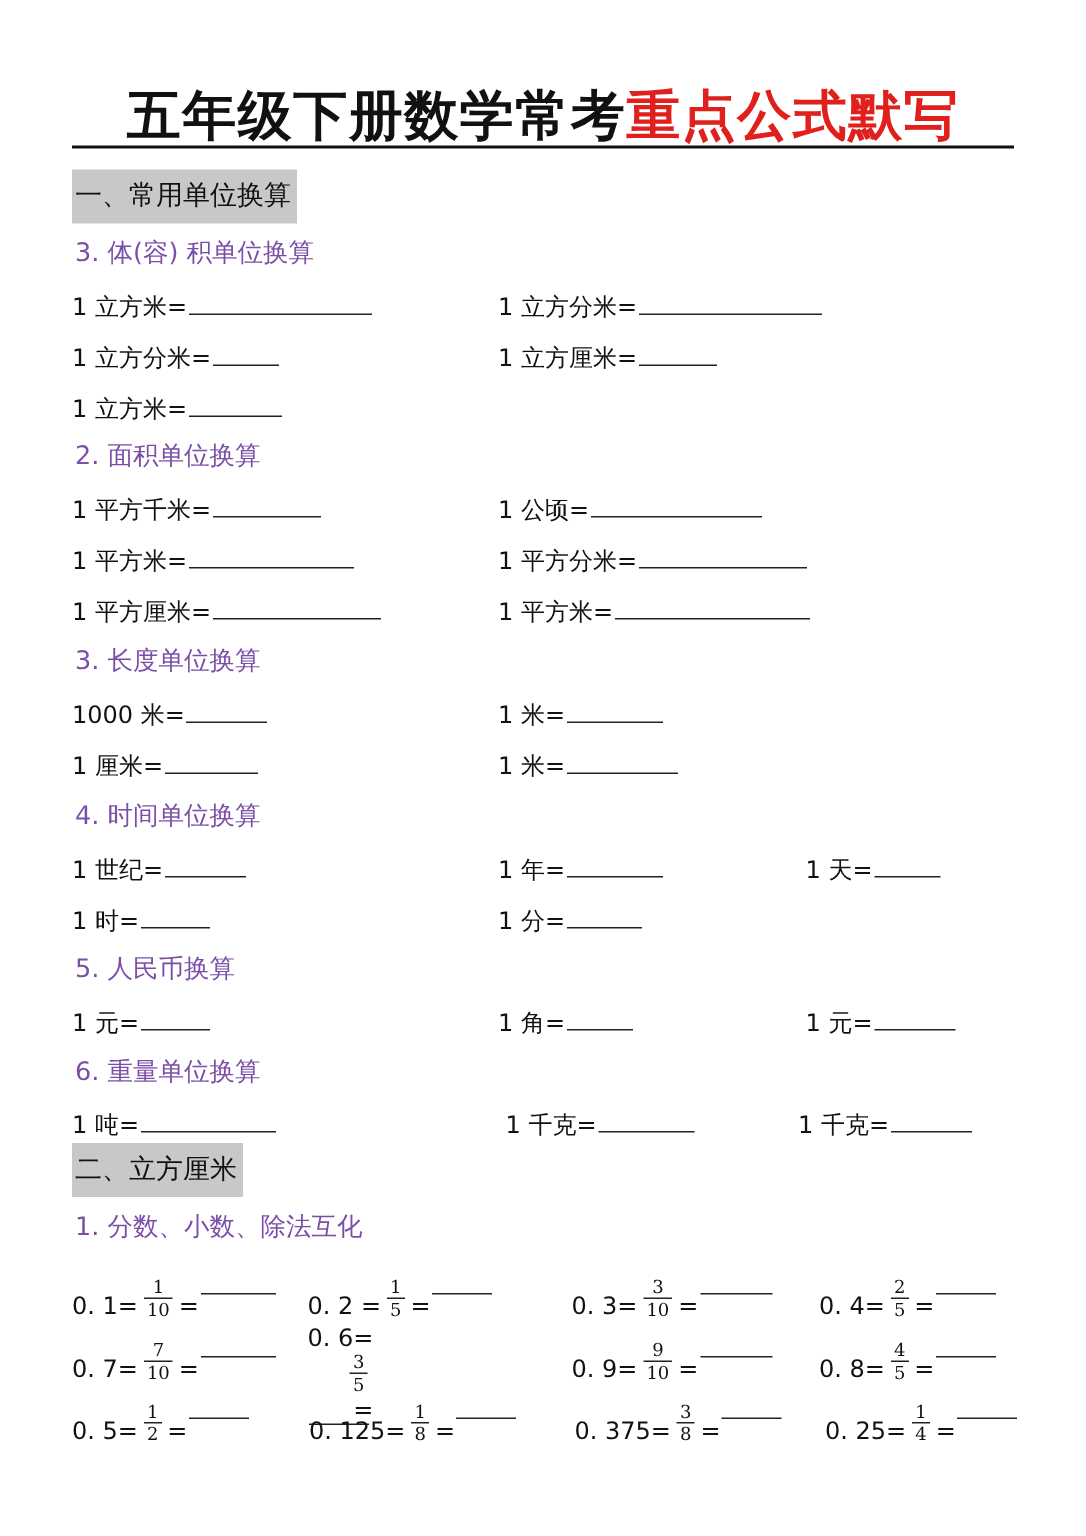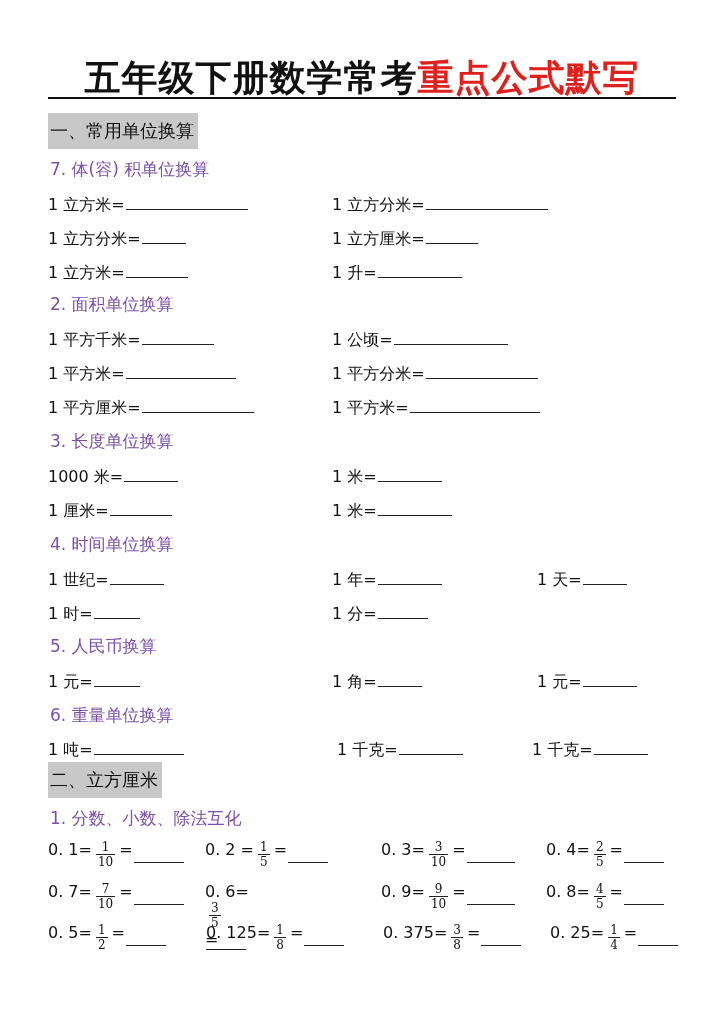--- a/index.html
+++ b/index.html
@@ -9,35 +9,35 @@
            font-size: 36px; font-weight: bold; letter-spacing: 1px; line-height: 40px; }
   .title .red { color: #e0201c; }
   .title-rule { position: absolute; left: 48px; width: 628px; top: 97px; height: 2px; background: #111; }
   .sec { position: absolute; left: 48px; background: #c8c8c8; font-size: 18px; line-height: 36px;
          padding: 0 4px 0 2px; color: #111; }
   .sub { position: absolute; left: 50px; font-size: 17px; color: #7b4fa8; line-height: 24px; }
   .row { position: absolute; left: 0; width: 724px; height: 26px; }
   .cell { position: absolute; font-size: 16px; line-height: 26px; white-space: nowrap; display: flex; align-items: baseline; }
   .blank { display: inline-block; border-bottom: 1.2px solid #222; height: 18px; margin-left: 1px; }
   .frow { position: absolute; left: 0; width: 724px; height: 40px; }
-  .fcell { position: absolute; font-size: 16px; white-space: nowrap; display: flex; align-items: flex-start; height: 40px; }
+  .fcell { position: absolute; font-size: 16px; white-space: nowrap; display: flex; align-items: flex-end; height: 40px; }
   .frac { display: inline-flex; flex-direction: column; align-items: center; margin: 0 4px; font-family: "DejaVu Serif", serif; font-size: 12px; line-height: 14px; }
   .frac .num { padding: 0 2px; }
   .frac .bar { width: 100%; height: 1px; background: #222; }
   .fblank { display: inline-block; border-bottom: 1.2px solid #222; height: 22px; margin-left: 1px; align-self: flex-start; }
 </style>
 </head>
 <body>
 
 <div class="title"><span>五年级下册数学常考</span><span class="red">重点公式默写</span></div>
 <div class="title-rule"></div>
 
 <div class="sec" style="top:113px;">一、常用单位换算</div>
 
-<div class="sub" style="top:157px;">7. 体(容) 积单位换算</div>
+<div class="sub" style="top:157px;">3. 体(容) 积单位换算</div>
 <div class="row" style="top:191px;">
   <div class="cell" style="left:48px;">
       <span>1 立方米=</span>
       <span class="blank" style="width:122px"></span>
     </div>
   <div class="cell" style="left:332px;">
       <span>1 立方分米=</span>
       <span class="blank" style="width:122px"></span>
     </div>
 </div>
@@ -48,24 +48,20 @@
     </div>
   <div class="cell" style="left:332px;">
       <span>1 立方厘米=</span>
       <span class="blank" style="width:52px"></span>
     </div>
 </div>
 <div class="row" style="top:259px;">
   <div class="cell" style="left:48px;">
       <span>1 立方米=</span>
       <span class="blank" style="width:62px"></span>
-    </div>
-  <div class="cell" style="left:332px;">
-      <span>1 升=</span>
-      <span class="blank" style="width:84px"></span>
     </div>
 </div>
 
 <div class="sub" style="top:292px;">2. 面积单位换算</div>
 <div class="row" style="top:326px;">
   <div class="cell" style="left:48px;">
       <span>1 平方千米=</span>
       <span class="blank" style="width:72px"></span>
     </div>
   <div class="cell" style="left:332px;">

